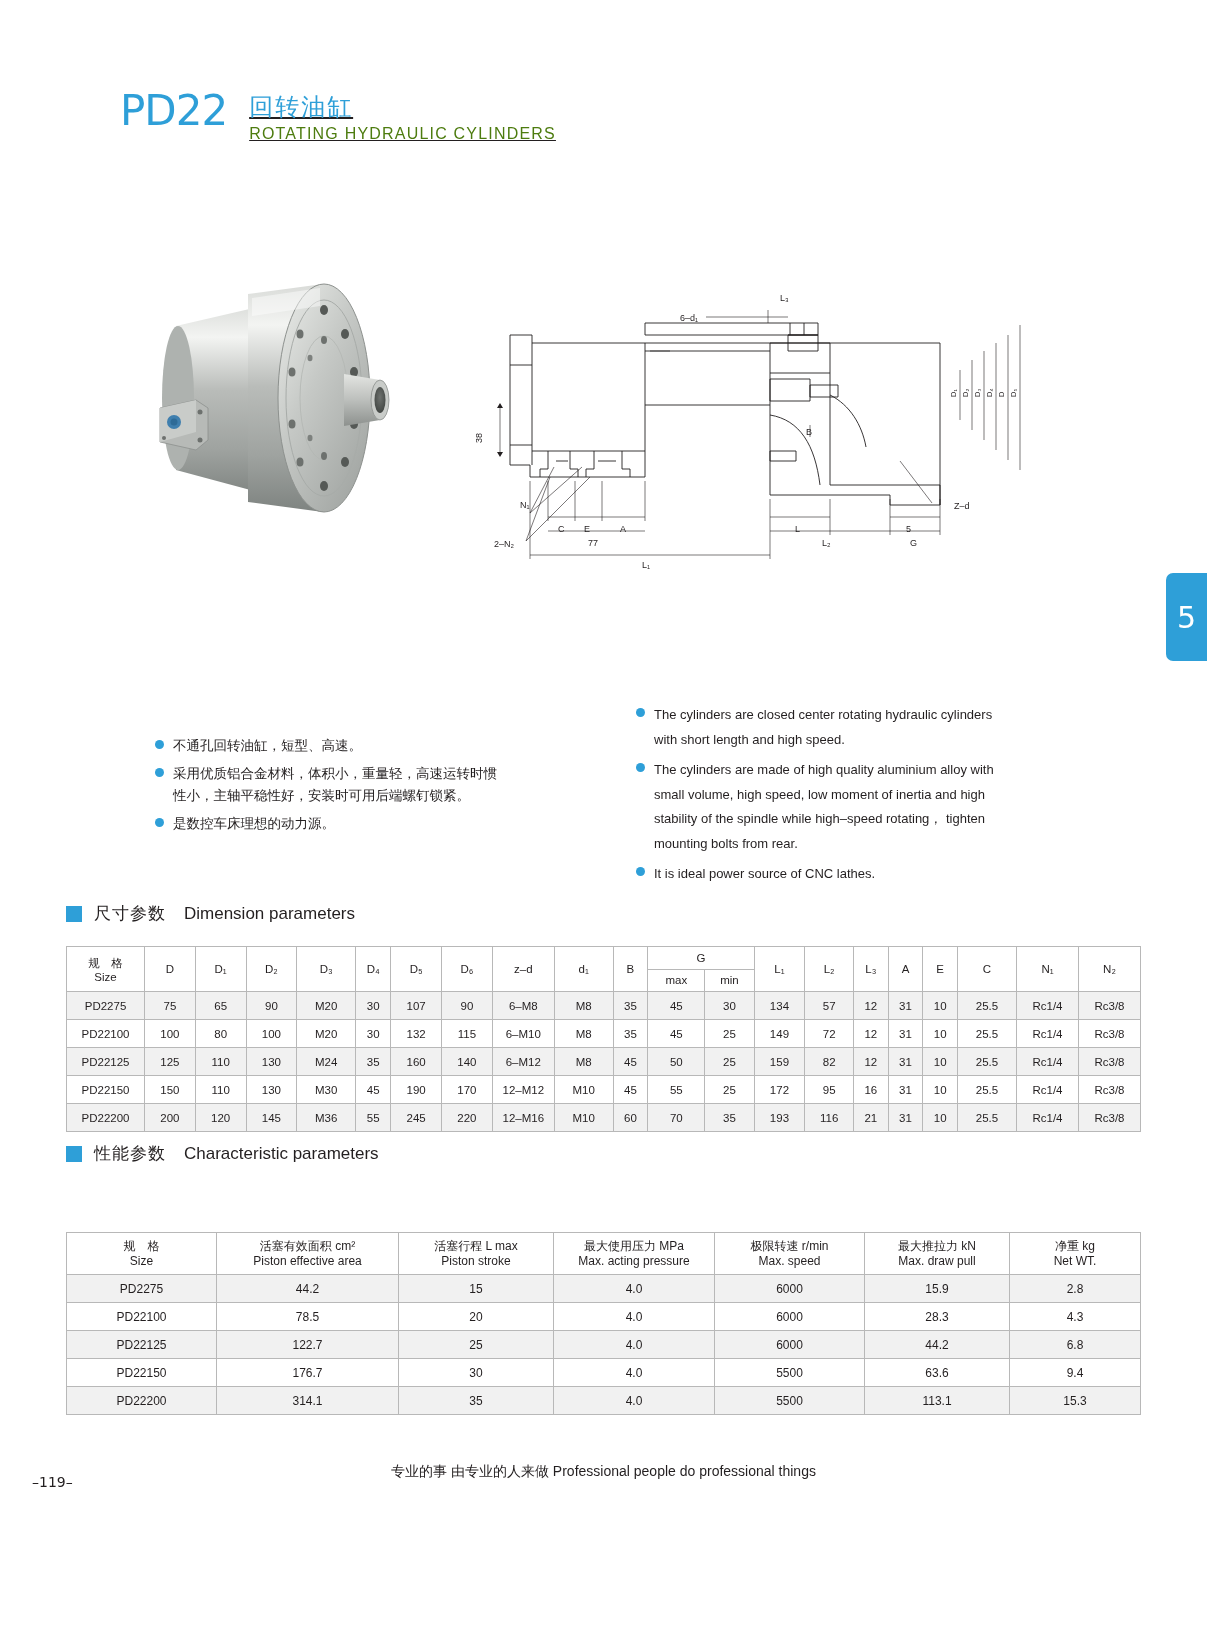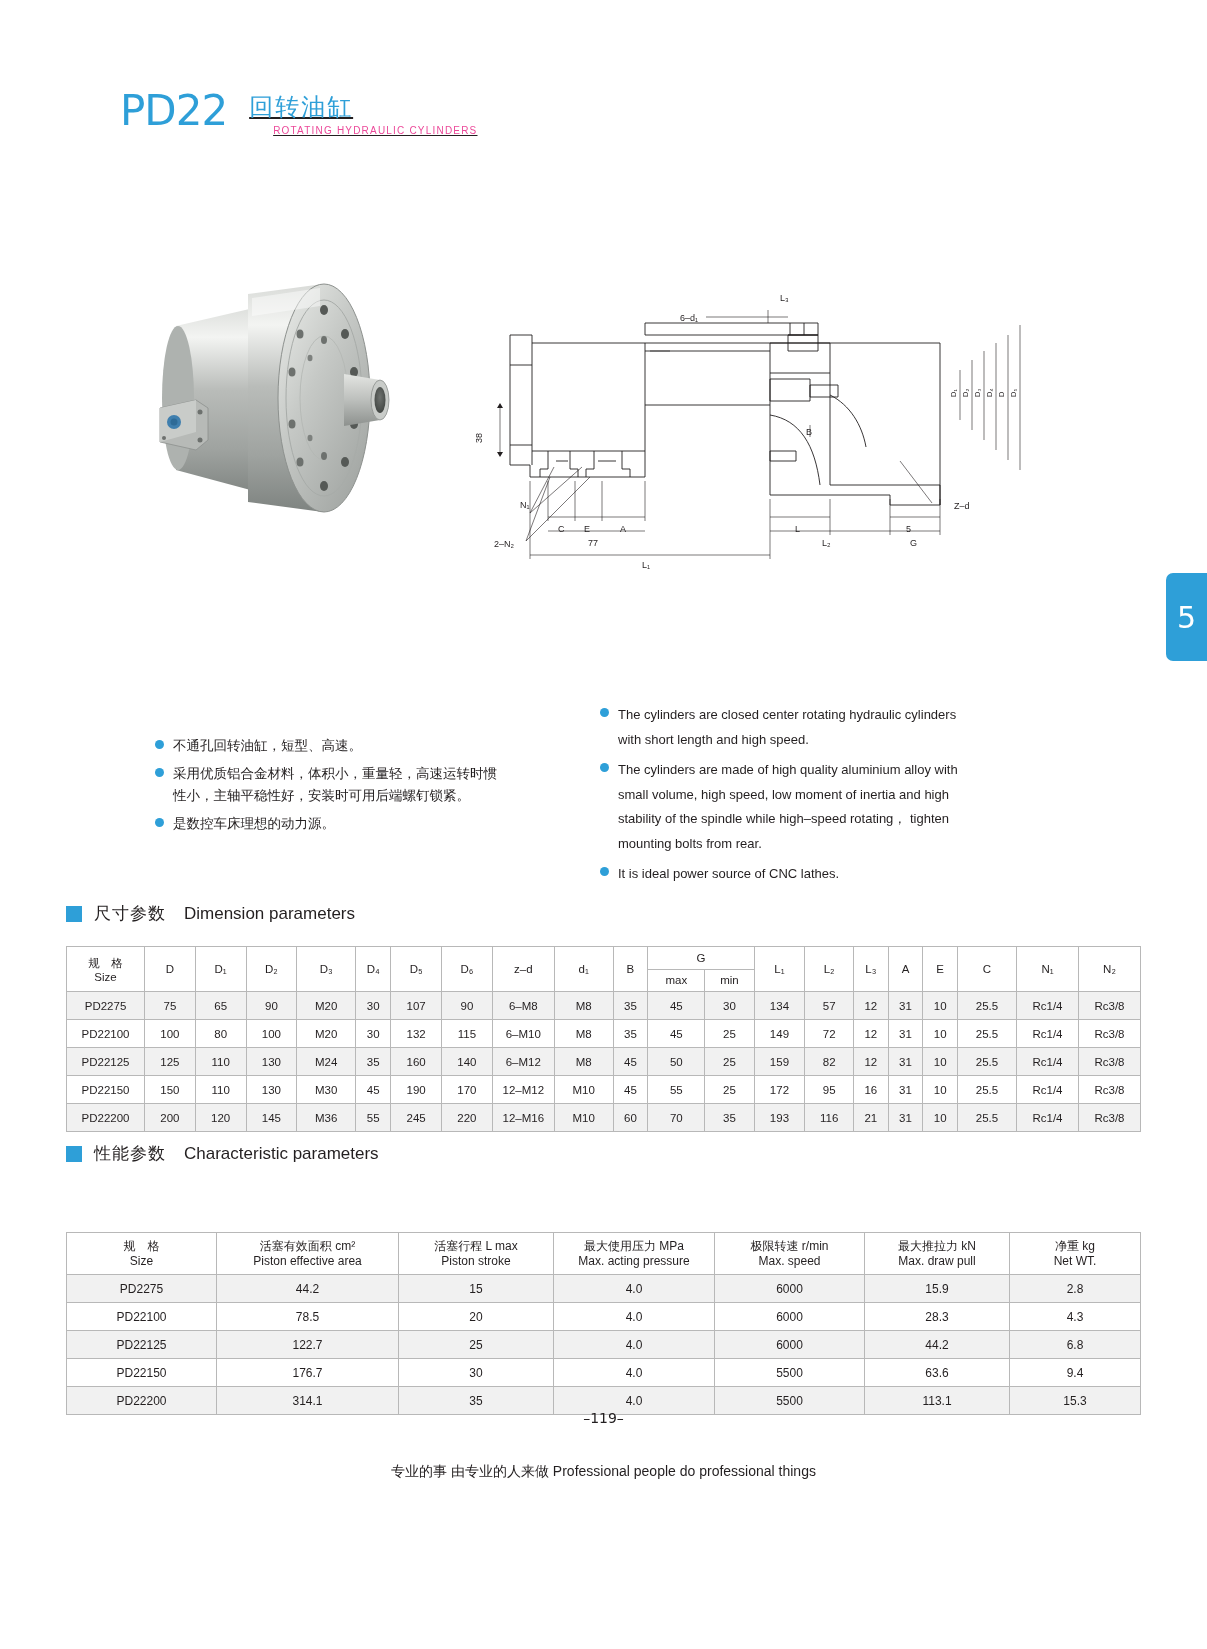--- a/index.html
+++ b/index.html
@@ -35,25 +35,24 @@
     padding-top: 4px;
     text-decoration: underline;
   }
   .title-cn {
     font-size: 24px;
     color: #2e9fd8;
     line-height: 1.1;
     letter-spacing: 2px;
   }
   .title-en {
-    font-size: 10px;
-    color: #ec4899;
+    font-size: 16px;
+    color: #4d7c0f;
     letter-spacing: 1.2px;
     margin-top: 5px;
-    margin-left: 24px;
   }
 
   
   .side-tab {
     position: absolute;
     right: 0;
     top: 573px;
     width: 41px;
     height: 88px;
     background: #2e9fd8;
@@ -89,21 +88,21 @@
   
   .features-cn {
     position: absolute;
     left: 155px;
     top: 715px;
     width: 350px;
     margin-top: 20px;
   }
   .features-en {
     position: absolute;
-    left: 600px;
+    left: 636px;
     top: 703px;
     width: 380px;
   }
   .feat-row {
     display: flex;
     margin-bottom: 6px;
   }
   .bullet {
     width: 9px;
     height: 9px;
@@ -192,26 +191,27 @@
     left: 0;
     top: 1463px;
     width: 100%;
     text-align: center;
     font-size: 14px;
     color: #231f20;
   }
   .page-num {
     position: absolute;
     left: 0;
-    top: 1410px;
+    top: 1474px;
     width: 100%;
-    text-align: center;
+    text-align: left;
     font-size: 14px;
     color: #231f20;
     font-family: "DejaVu Sans", sans-serif;
+    padding-left: 32px;
   }
 
   .dim-label { font-size: 9px; fill: #231f20; font-family: "Liberation Sans", sans-serif; }
   .dim-label-sm { font-size: 7.5px; fill: #231f20; font-family: "Liberation Sans", sans-serif; }
 </style>
 </head>
 <body>
 
 <div class="header">
   <div class="model-code">PD22</div>

